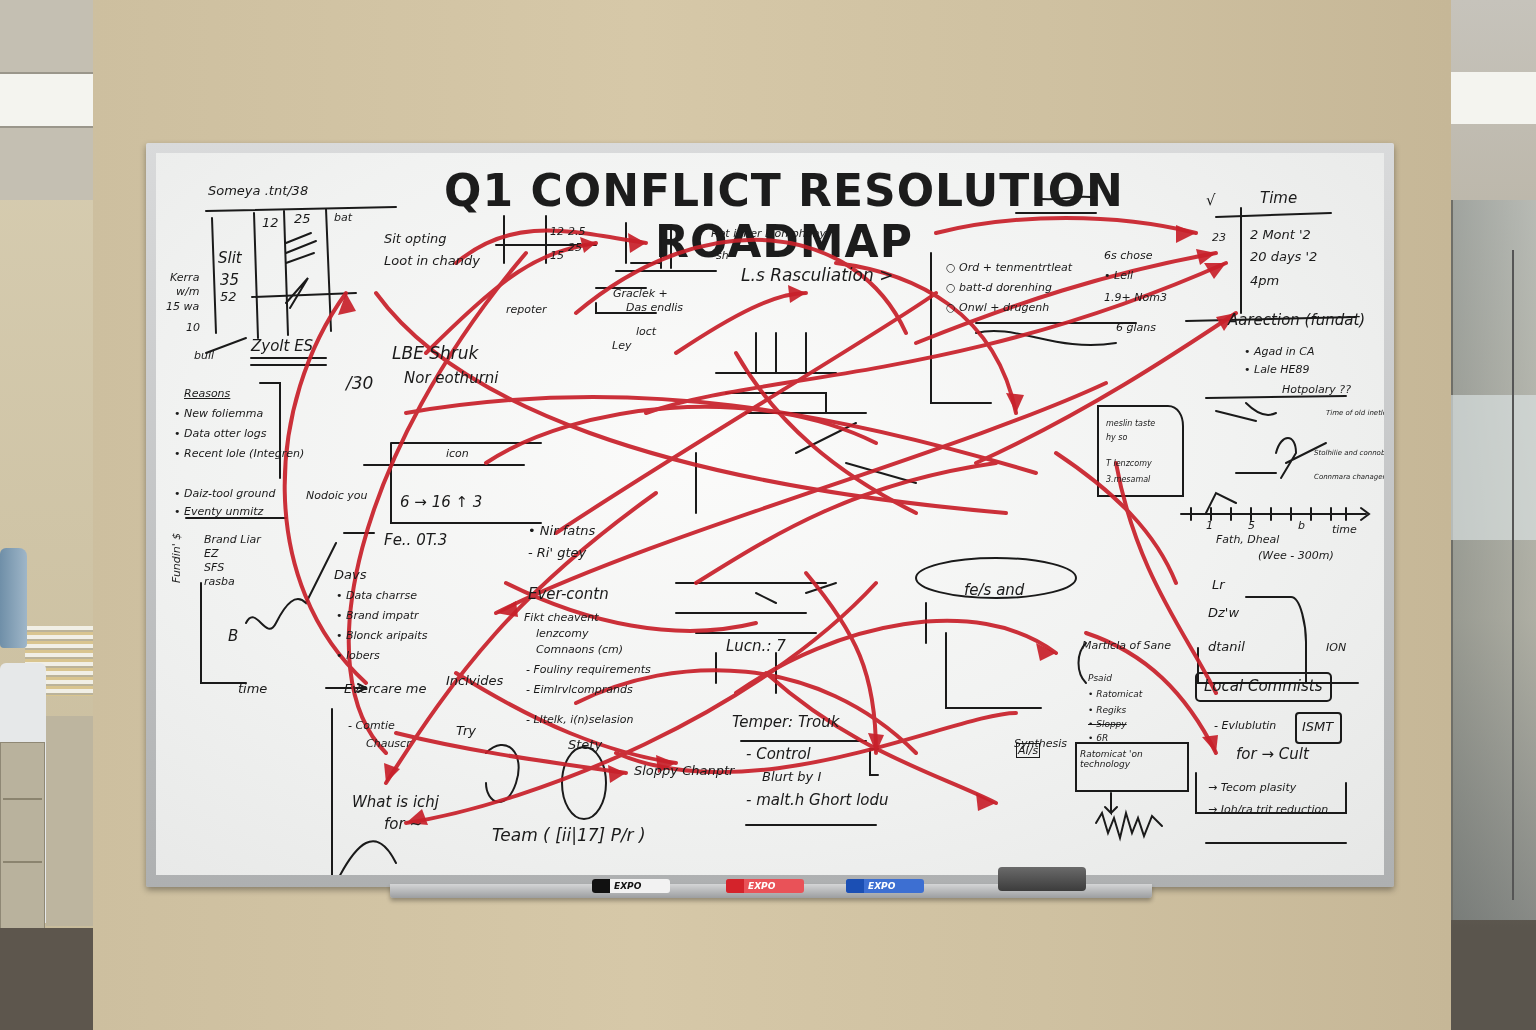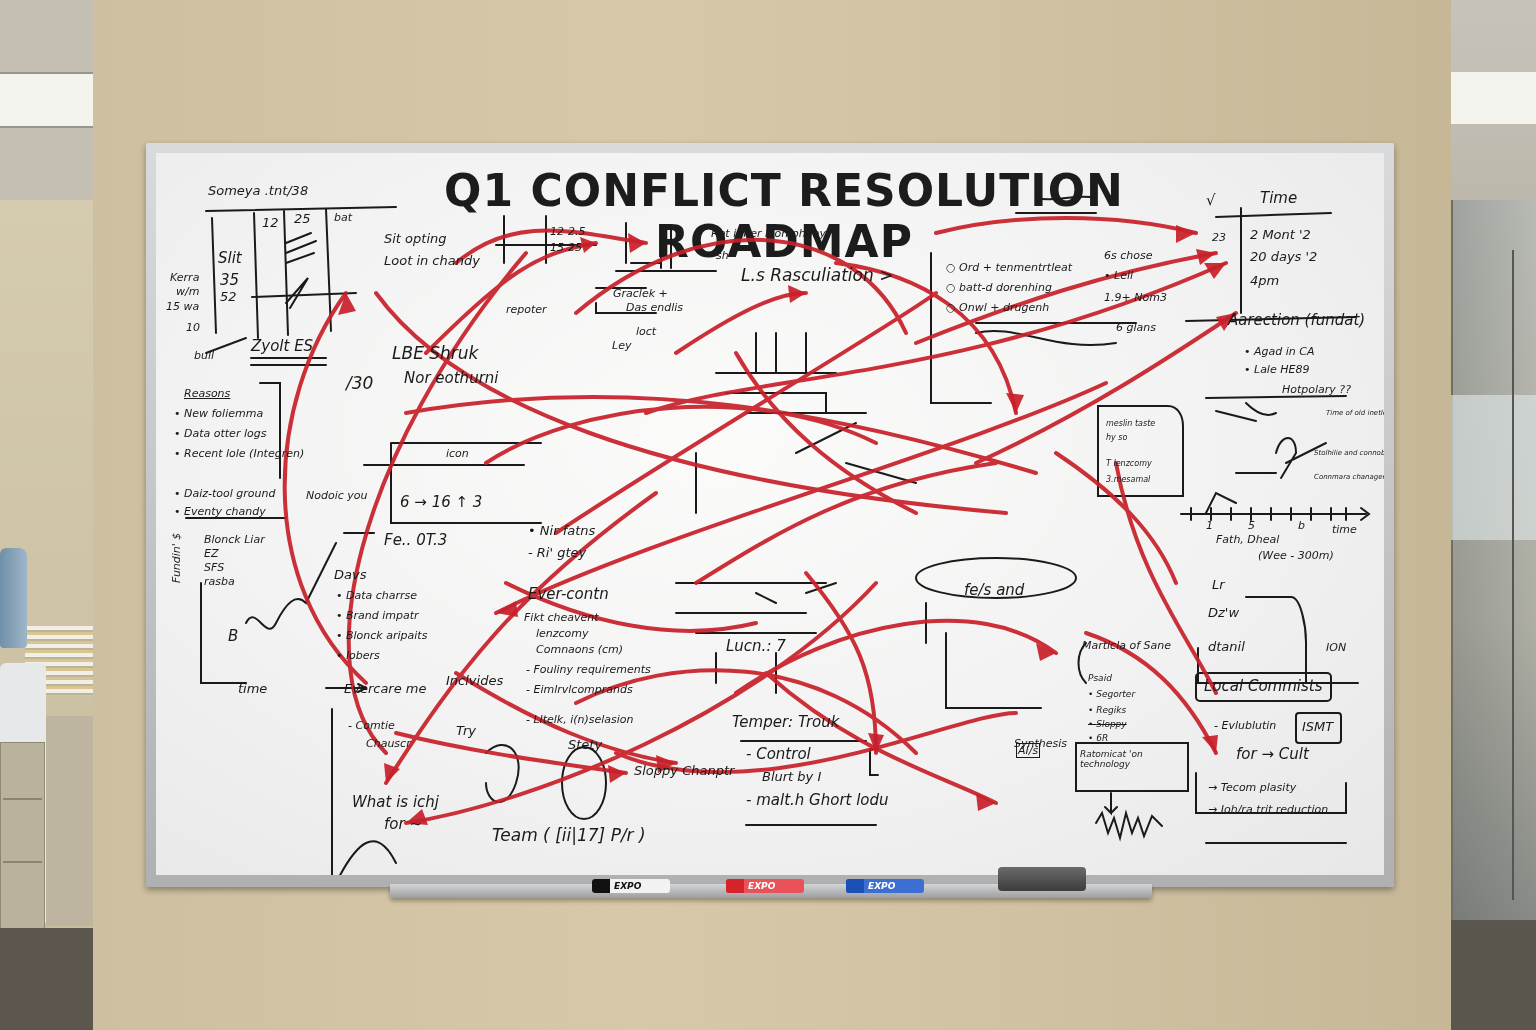--- a/index.html
+++ b/index.html
@@ -214,21 +214,21 @@
   <div class="hw s11" style="left:14px;top:118px">Kerra</div>
   <div class="hw s11" style="left:20px;top:132px">w/m</div>
   <div class="hw s11" style="left:10px;top:147px">15 wa</div>
   <div class="hw s11" style="left:30px;top:168px">10</div>
   <div class="hw s15" style="left:95px;top:184px">Zyolt ES</div>
   <div class="hw s11" style="left:38px;top:196px">bull</div>
 
   <div class="hw s13" style="left:228px;top:78px">Sit opting</div>
   <div class="hw s13" style="left:228px;top:100px">Loot in chandy</div>
   <div class="hw s11" style="left:394px;top:72px">12</div>
-  <div class="hw s11" style="left:394px;top:88px">15</div>
+  <div class="hw s11" style="left:394px;top:96px">15</div>
   <div class="hw s11" style="left:412px;top:72px">2.5</div>
   <div class="hw s11" style="left:412px;top:88px">25</div>
 
   <div class="hw s11" style="left:555px;top:74px">Rot inner L on phony</div>
   <div class="hw s11" style="left:560px;top:96px">sh</div>
   <div class="hw s17" style="left:585px;top:112px">L.s Rasculiation &gt;</div>
   <div class="hw s11" style="left:457px;top:134px">Graclek +</div>
   <div class="hw s11" style="left:470px;top:148px">Das endlis</div>
   <div class="hw s11" style="left:480px;top:172px">loct</div>
   <div class="hw s11" style="left:456px;top:186px">Ley</div>
@@ -239,26 +239,26 @@
   <div class="hw s17" style="left:190px;top:220px">/30</div>
   <div class="hw s11" style="left:290px;top:294px">icon</div>
   <div class="hw s15" style="left:244px;top:340px">6 → 16 ↑ 3</div>
   <div class="hw s15" style="left:228px;top:378px">Fe.. 0T.3</div>
 
   <div class="hw s11" style="left:28px;top:234px;text-decoration:underline">Reasons</div>
   <div class="hw s11" style="left:18px;top:254px">• <span>New foliemma</span></div>
   <div class="hw s11" style="left:18px;top:274px">• <span>Data otter logs</span></div>
   <div class="hw s11" style="left:18px;top:294px">• <span>Recent lole (Integren)</span></div>
   <div class="hw s11" style="left:18px;top:334px">• <span>Daiz-tool ground</span></div>
-  <div class="hw s11" style="left:18px;top:352px">• <span>Eventy chandy</span></div>
+  <div class="hw s11" style="left:18px;top:352px">• <span>Eventy unmitz</span></div>
   <div class="hw s11" style="left:150px;top:336px">Nodoic you</div>
 
   <div class="hw s11" style="left:14px;top:430px;transform:rotate(-90deg);transform-origin:left top">Fundin' $</div>
   <div class="hw s13" style="left:82px;top:528px">time</div>
-  <div class="hw s11" style="left:48px;top:380px">Blonck Liar</div>
+  <div class="hw s11" style="left:48px;top:380px">Brand Liar</div>
   <div class="hw s11" style="left:48px;top:394px">EZ</div>
   <div class="hw s11" style="left:48px;top:408px">SFS</div>
   <div class="hw s11" style="left:48px;top:422px">rasba</div>
   <div class="hw s15" style="left:72px;top:474px">B</div>
 
   <div class="hw s13" style="left:178px;top:414px">Davs</div>
   <div class="hw s11" style="left:180px;top:436px">• <span>Data charrse</span></div>
   <div class="hw s11" style="left:180px;top:456px">• <span>Brand impatr</span></div>
   <div class="hw s11" style="left:180px;top:476px">• <span>Blonck aripaits</span></div>
   <div class="hw s11" style="left:180px;top:496px">• <span>lobers</span></div>
@@ -327,21 +327,21 @@
   <div class="hw" style="left:950px;top:280px;font-size:8px">hy so</div>
   <div class="hw" style="left:950px;top:306px;font-size:8px">T lenzcomy</div>
   <div class="hw" style="left:950px;top:322px;font-size:8px">3.mesamal</div>
 
   <div class="hw s13" style="left:1056px;top:424px">Lr</div>
   <div class="hw s13" style="left:1052px;top:452px">Dz'w</div>
   <div class="hw s13" style="left:1052px;top:486px">dtanil</div>
   <div class="hw s11" style="left:1170px;top:488px">ION</div>
   <div class="hw s11" style="left:926px;top:486px">Marticla of Sane</div>
   <div class="hw" style="left:932px;top:520px;font-size:9px">Psaid</div>
-  <div class="hw" style="left:932px;top:536px;font-size:9px">• <span>Segorter</span></div>
+  <div class="hw" style="left:932px;top:536px;font-size:9px">• <span>Ratomicat</span></div>
   <div class="hw" style="left:932px;top:552px;font-size:9px">• <span>Regiks</span></div>
   <div class="hw" style="left:932px;top:566px;font-size:9px;text-decoration:line-through">• <span>Sloppy</span></div>
   <div class="hw" style="left:932px;top:580px;font-size:9px">• <span>6R</span></div>
   <div class="hw s15" style="left:1048px;top:524px">Local Commists</div>
   <div class="hw s11" style="left:1058px;top:566px">- Evlublutin</div>
   <div class="hw s13" style="left:1146px;top:566px">ISMT</div>
   <div class="hw s15" style="left:1080px;top:592px">for → Cult</div>
   <div class="hw" style="left:924px;top:596px;font-size:9px;width:104px;white-space:normal">Ratomicat 'on technology</div>
   <div class="hw s11" style="left:1052px;top:628px">→ Tecom plasity</div>
   <div class="hw s11" style="left:1052px;top:650px">→ Ioh/ra trit reduction</div>

